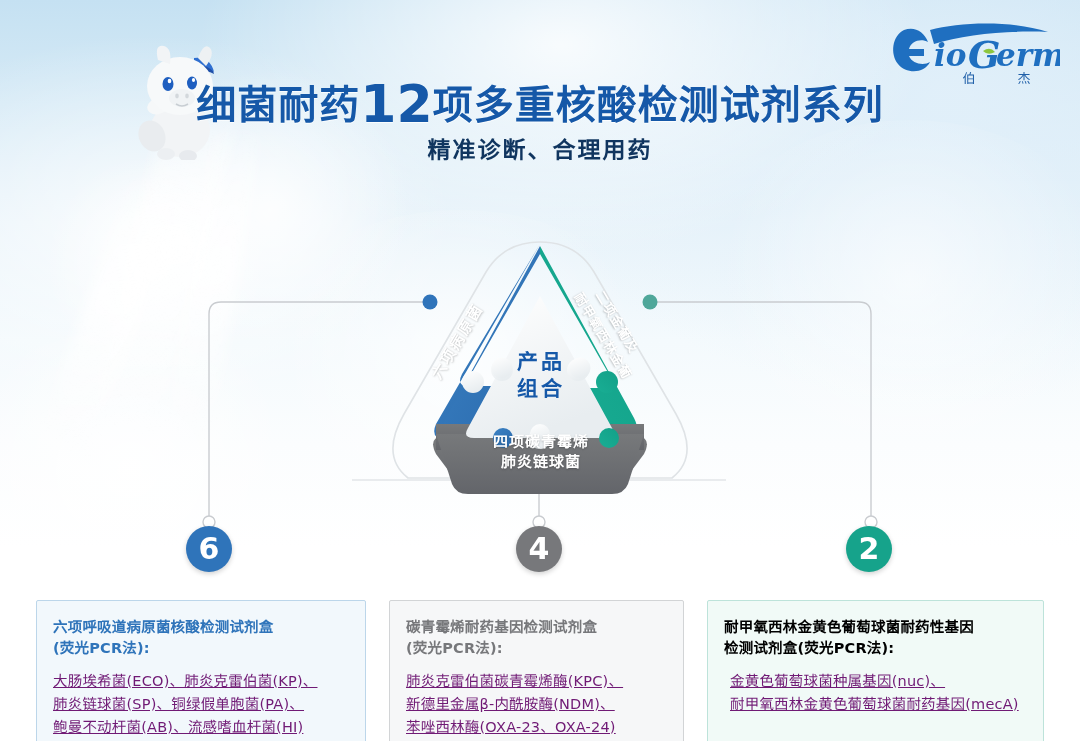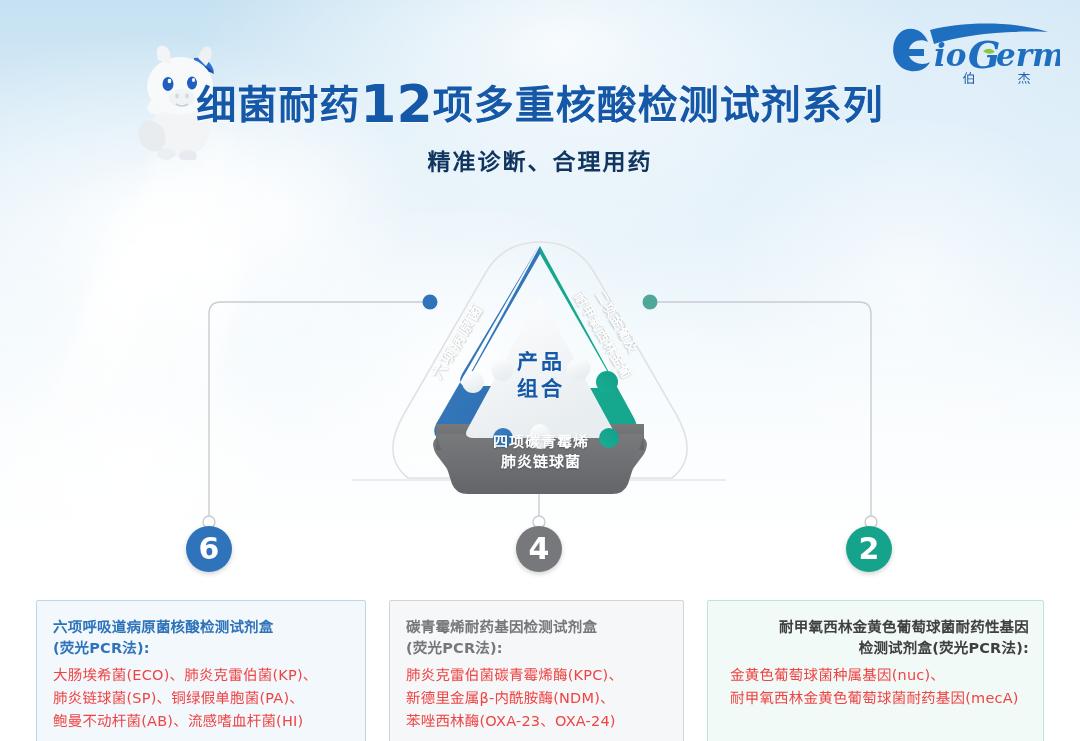--- a/index.html
+++ b/index.html
@@ -40,21 +40,21 @@
   
   #headline{position:absolute;left:0;top:78px;width:1080px;text-align:center;}
   #title-main{
     display:inline-block;color:#1558a8;font-weight:bold;font-size:40px;line-height:52px;
     letter-spacing:1px;white-space:nowrap;
     font-family:"DejaVu Sans","Liberation Sans",sans-serif;
     text-shadow:0 1px 0 rgba(255,255,255,.8);
   }
   #title-main .big{font-size:52px;vertical-align:-3px;letter-spacing:0;}
   #subtitle{
-    margin-top:12px;color:#10355f;font-weight:bold;font-size:23px;letter-spacing:2px;
+    margin-top:0;color:#10355f;font-weight:bold;font-size:23px;letter-spacing:2px;
     font-family:"DejaVu Sans","Liberation Sans",sans-serif;
   }
 
   
   #wires{position:absolute;left:0;top:0;width:1080px;height:741px;}
 
   
   #triad{position:absolute;left:390px;top:238px;width:300px;height:262px;}
   #triad svg{position:absolute;left:0;top:0;}
   .tri-label{position:absolute;color:#ffffff;font-weight:bold;text-align:center;
@@ -74,28 +74,28 @@
     font-family:"DejaVu Sans","Liberation Sans",sans-serif;
     box-shadow:0 2px 5px rgba(0,0,0,.18);}
   #badge-6{left:186px;top:526px;background:#2f74ba;}
   #badge-4{left:516px;top:526px;background:#77787b;}
   #badge-2{left:846px;top:526px;background:#16a38b;}
 
   
   .card{position:absolute;top:600px;height:155px;border-radius:2px;box-sizing:border-box;padding:16px 14px 0 16px;}
   .card .ttl{font-weight:bold;font-size:14.5px;line-height:21px;letter-spacing:.2px;
      font-family:"DejaVu Sans","Liberation Sans",sans-serif;}
-  .card .bdy{margin-top:5px;color:#ef4444;font-size:14.5px;line-height:23px;letter-spacing:.2px;
-     font-family:"DejaVu Sans","Liberation Sans",sans-serif;}
+  .card .bdy{margin-top:11px;color:#701a75;font-size:14.5px;line-height:23px;letter-spacing:.2px;
+     font-family:"DejaVu Sans","Liberation Sans",sans-serif;text-decoration:underline;}
   #card-6{left:36px;width:330px;border:1.4px solid #bcd6ea;background:#f2f8fc;}
   #card-6 .ttl{color:#2f74ba;}
   #card-4{left:389px;width:295px;border:1.4px solid #d2d4d6;background:#f6f7f8;}
   #card-4 .ttl{color:#77787b;}
   #card-2{left:707px;width:337px;border:1.4px solid #bde3da;background:#f1faf7;}
-  #card-2 .ttl{color:#404040;text-align:right;}
+  #card-2 .ttl{color:#000000;}
   .card .bdy.ind{padding-left:6px;}
 </style>
 </head>
 <body>
 
 <div id="stage">
 
   <div class="haze h1"></div>
   <div class="haze h2"></div>
   <div class="haze h3"></div>

